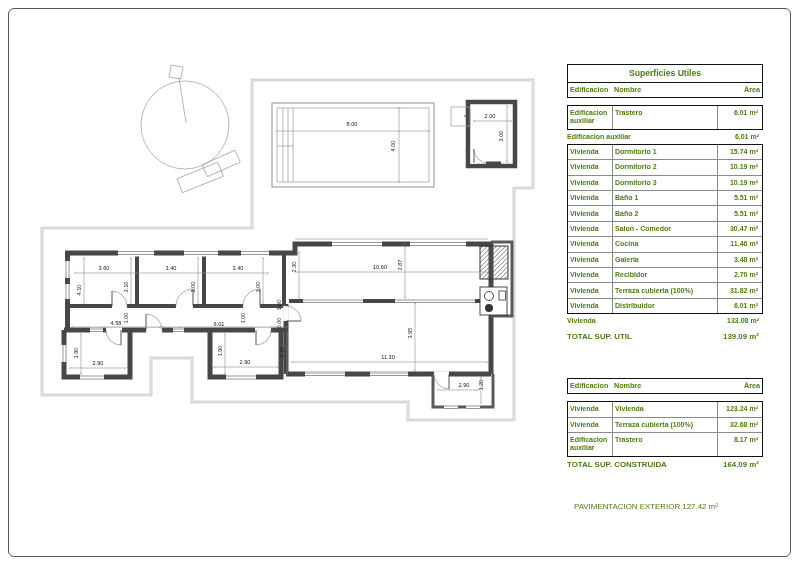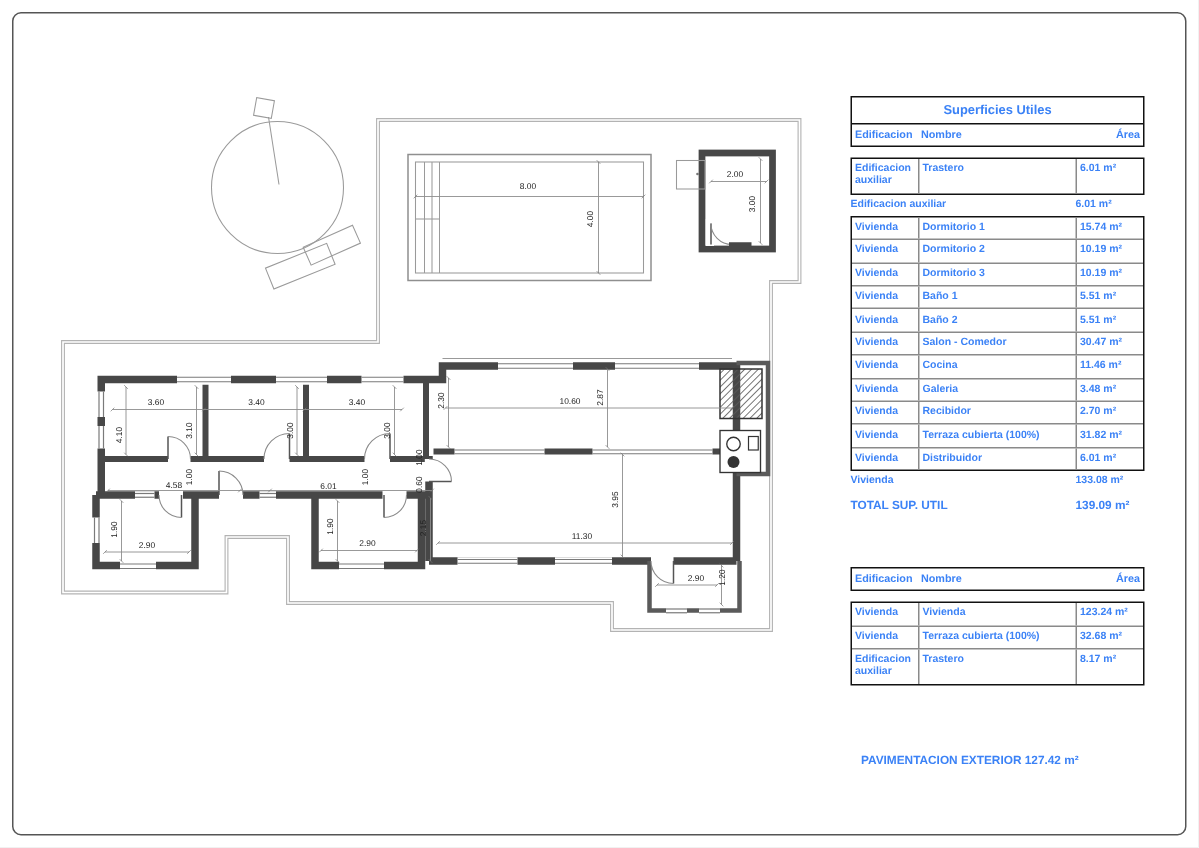--- a/index.html
+++ b/index.html
@@ -1,35 +1,35 @@
 <!DOCTYPE html>
 <html><head>
 <meta charset="utf-8">
 <style>
   html,body{margin:0;padding:0;background:#e8e8e8;}
   #page{position:relative;width:799px;height:565px;background:#fff;overflow:hidden;
-        font-family:"Liberation Sans",sans-serif;color:#3b82f6;}
+        font-family:"Liberation Sans",sans-serif;color:#4d7c0f;}
   #frame{position:absolute;left:8px;top:8px;right:8px;bottom:8px;border:1.5px solid #555;border-radius:6px;pointer-events:none;}
   svg{position:absolute;left:0;top:0;}
   
   .tbl{position:absolute;width:196px;font-size:7px;font-weight:bold;line-height:1.15;}
   .thead-box{border:1.2px solid #111;margin-bottom:7px;background:#fff;}
   .ttitle{text-align:center;font-size:8.6px;padding:4px 0 3px;border-bottom:1px solid #111;}
   .tcols{display:grid;grid-template-columns:44px 105px 1fr;font-size:7.2px;}
   .tcols span{padding:3px 2px;}
   .tcols span:last-child{text-align:right;}
   .gbox{border:1.1px solid #111;background:#fff;}
   .trow{display:grid;grid-template-columns:44px 105px 1fr;border-top:0.8px solid #8a8a8a;}
   .trow:first-child{border-top:none;}
   .trow>span{padding:3.2px 2px;border-left:0.8px solid #8a8a8a;}
   .trow>span:first-child{border-left:none;}
-  .area{padding-right:4px !important;}
+  .area{text-align:right;padding-right:4px !important;}
   .sub{display:grid;grid-template-columns:150px 1fr;padding:3px 0;}
   .total{display:grid;grid-template-columns:150px 1fr;padding:3.5px 0 0;font-size:7.9px;}
-  #pavimentacion{position:absolute;left:574px;top:502px;width:200px;font-size:7.9px;font-weight:bold;}
+  #pavimentacion{position:absolute;left:574px;top:502px;width:200px;font-size:7.9px;font-weight:normal;}
   
   .bnd1{fill:none;stroke:#b3b3b3;stroke-width:2.6;stroke-linejoin:miter;}
   .bnd2{fill:none;stroke:#ffffff;stroke-width:1.1;stroke-linejoin:miter;}
   .wall{fill:none;stroke:#474747;stroke-width:5;stroke-linecap:butt;}
   .wall4{fill:none;stroke:#474747;stroke-width:4;}
   .wall3{fill:none;stroke:#5a5a5a;stroke-width:3;}
   .thin{fill:none;stroke:#8f8f8f;stroke-width:1;}
   .thin2{fill:none;stroke:#9a9a9a;stroke-width:0.7;}
   .wgap{fill:#ffffff;stroke:none;}
   .wline{stroke:#7a7a7a;stroke-width:0.8;}
@@ -366,16 +366,20 @@
             <span>Terraza cubierta (100%)</span>
             <span class="area">32.68 m²</span>
           </div>
           <div class="trow">
             <span>Edificacion auxiliar</span>
             <span>Trastero</span>
             <span class="area">8.17 m²</span>
           </div>
         </div>
       </div>
+    <div class="total">
+      <span>TOTAL SUP. CONSTRUIDA</span>
+      <span class="area">164.09 m²</span>
+    </div>
   </div>
 
   <div id="pavimentacion">PAVIMENTACION EXTERIOR 127.42 m²</div>
 </div>
 
 </body></html>

